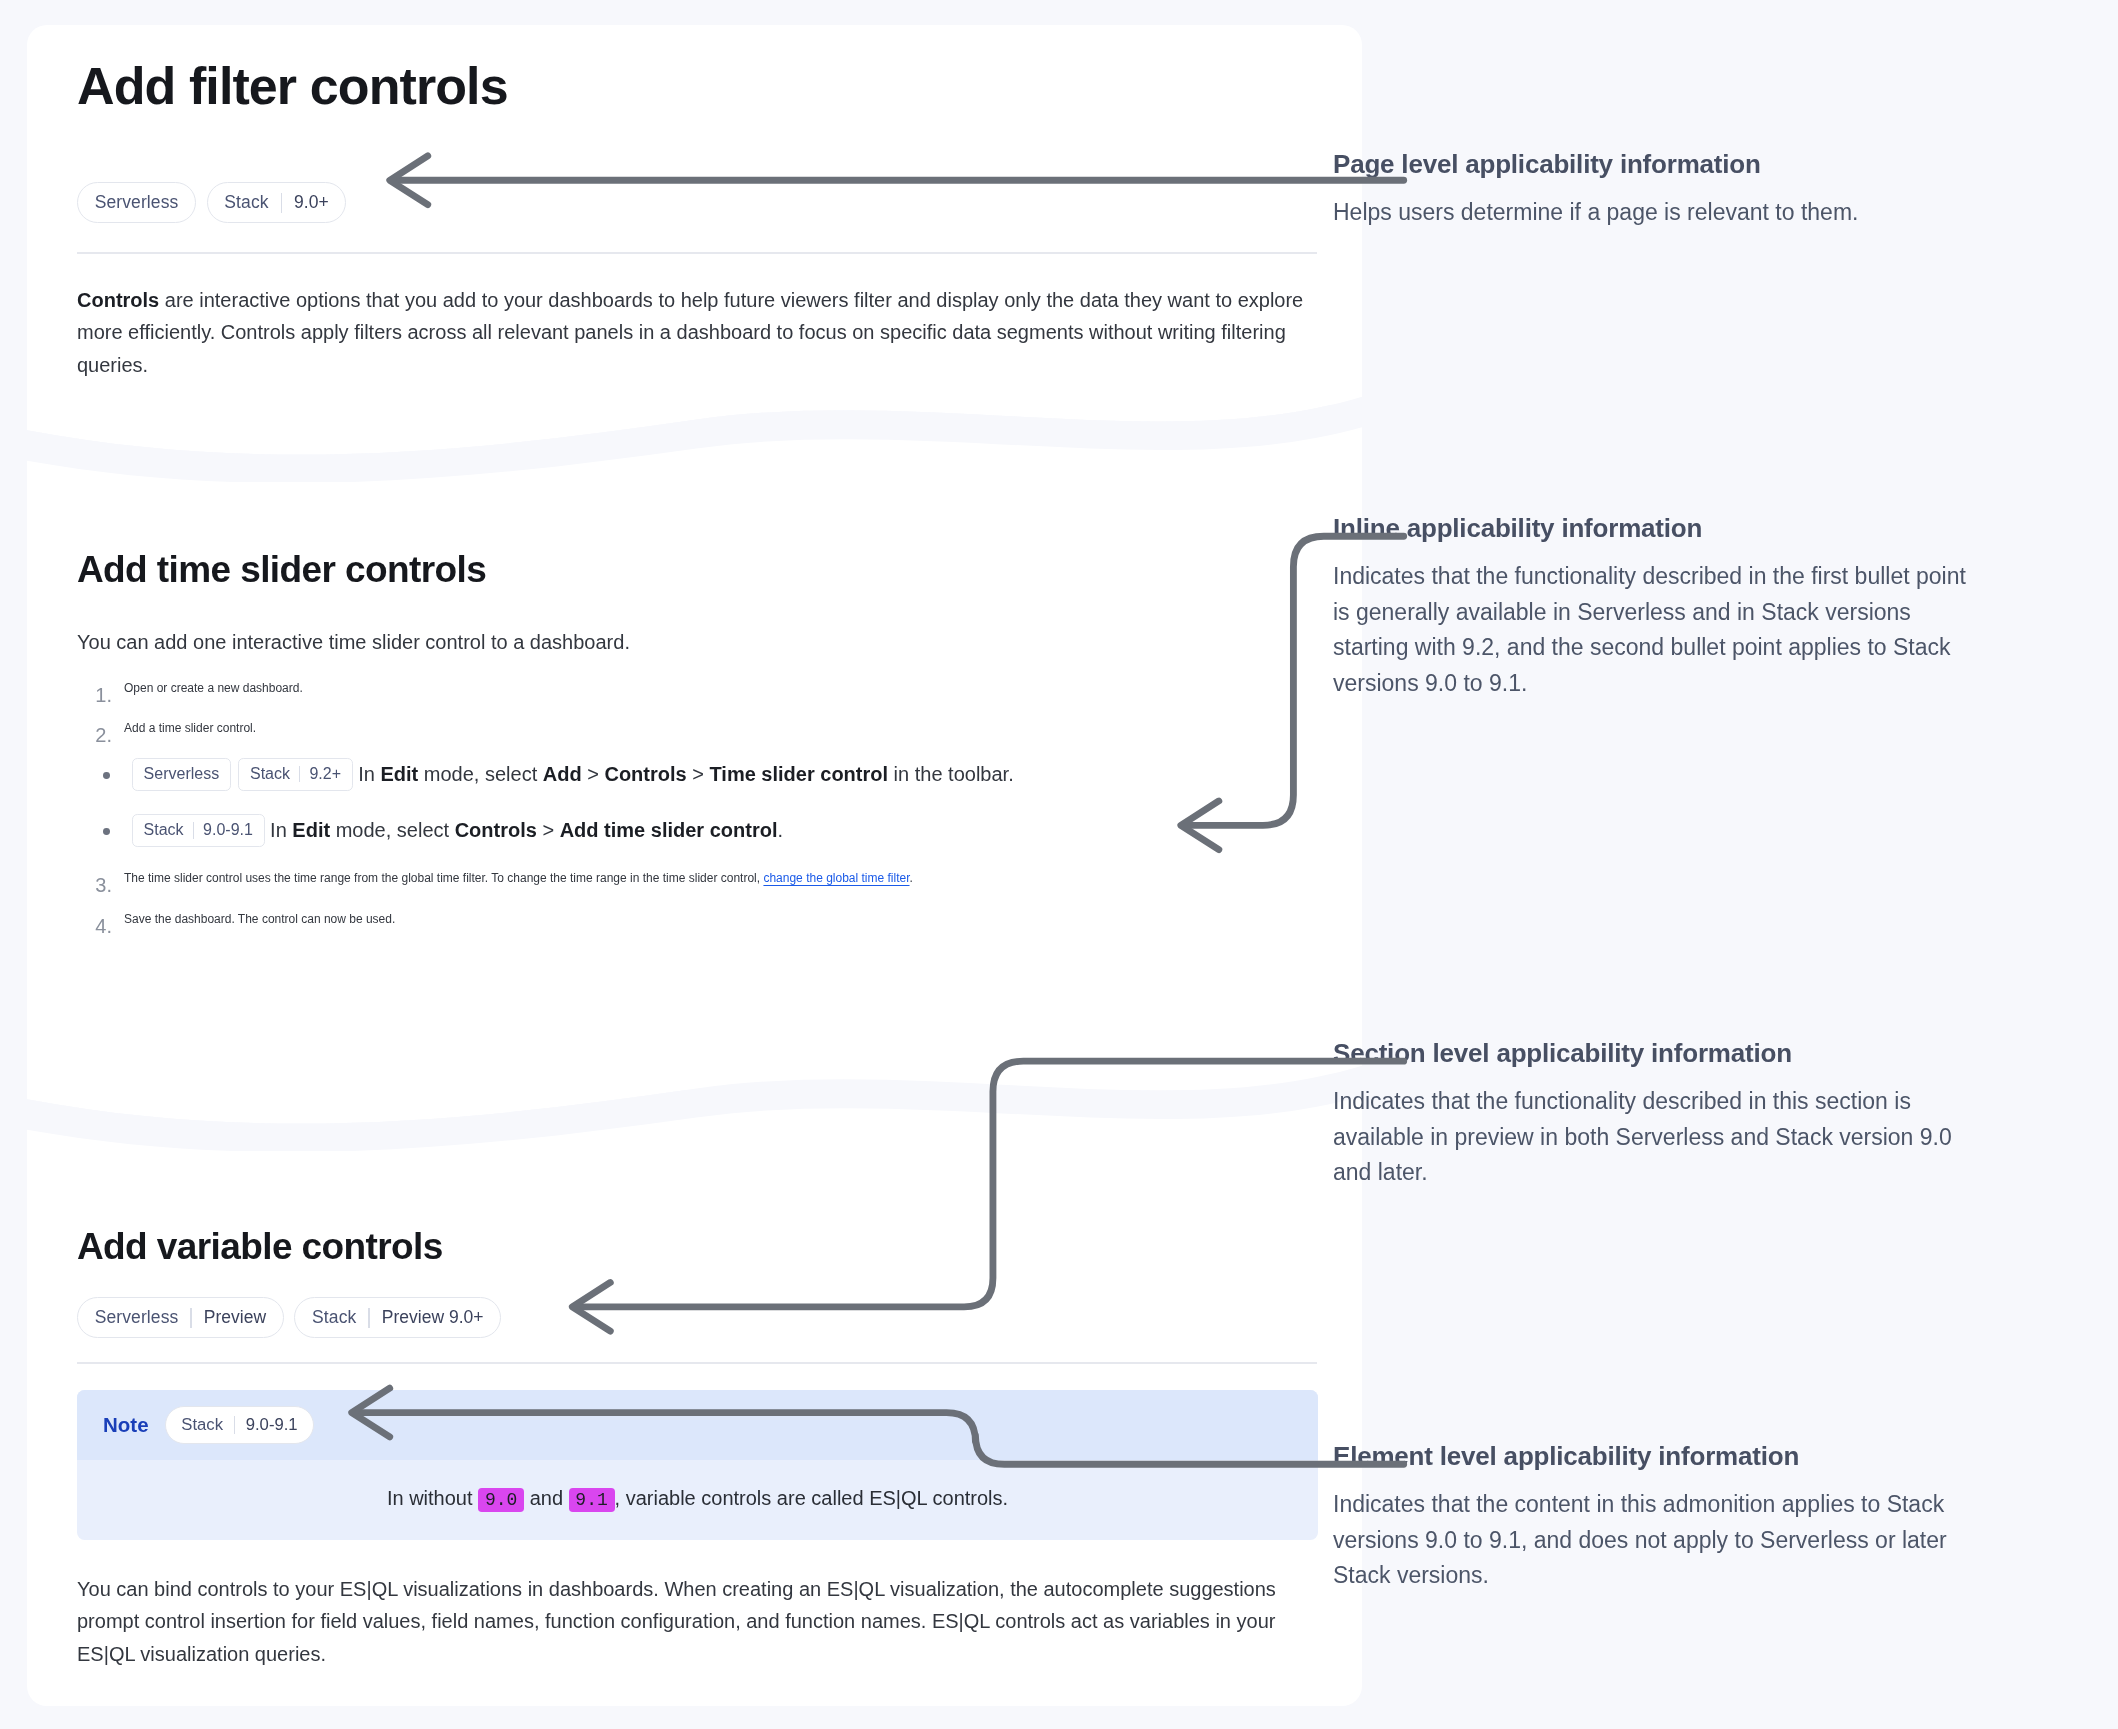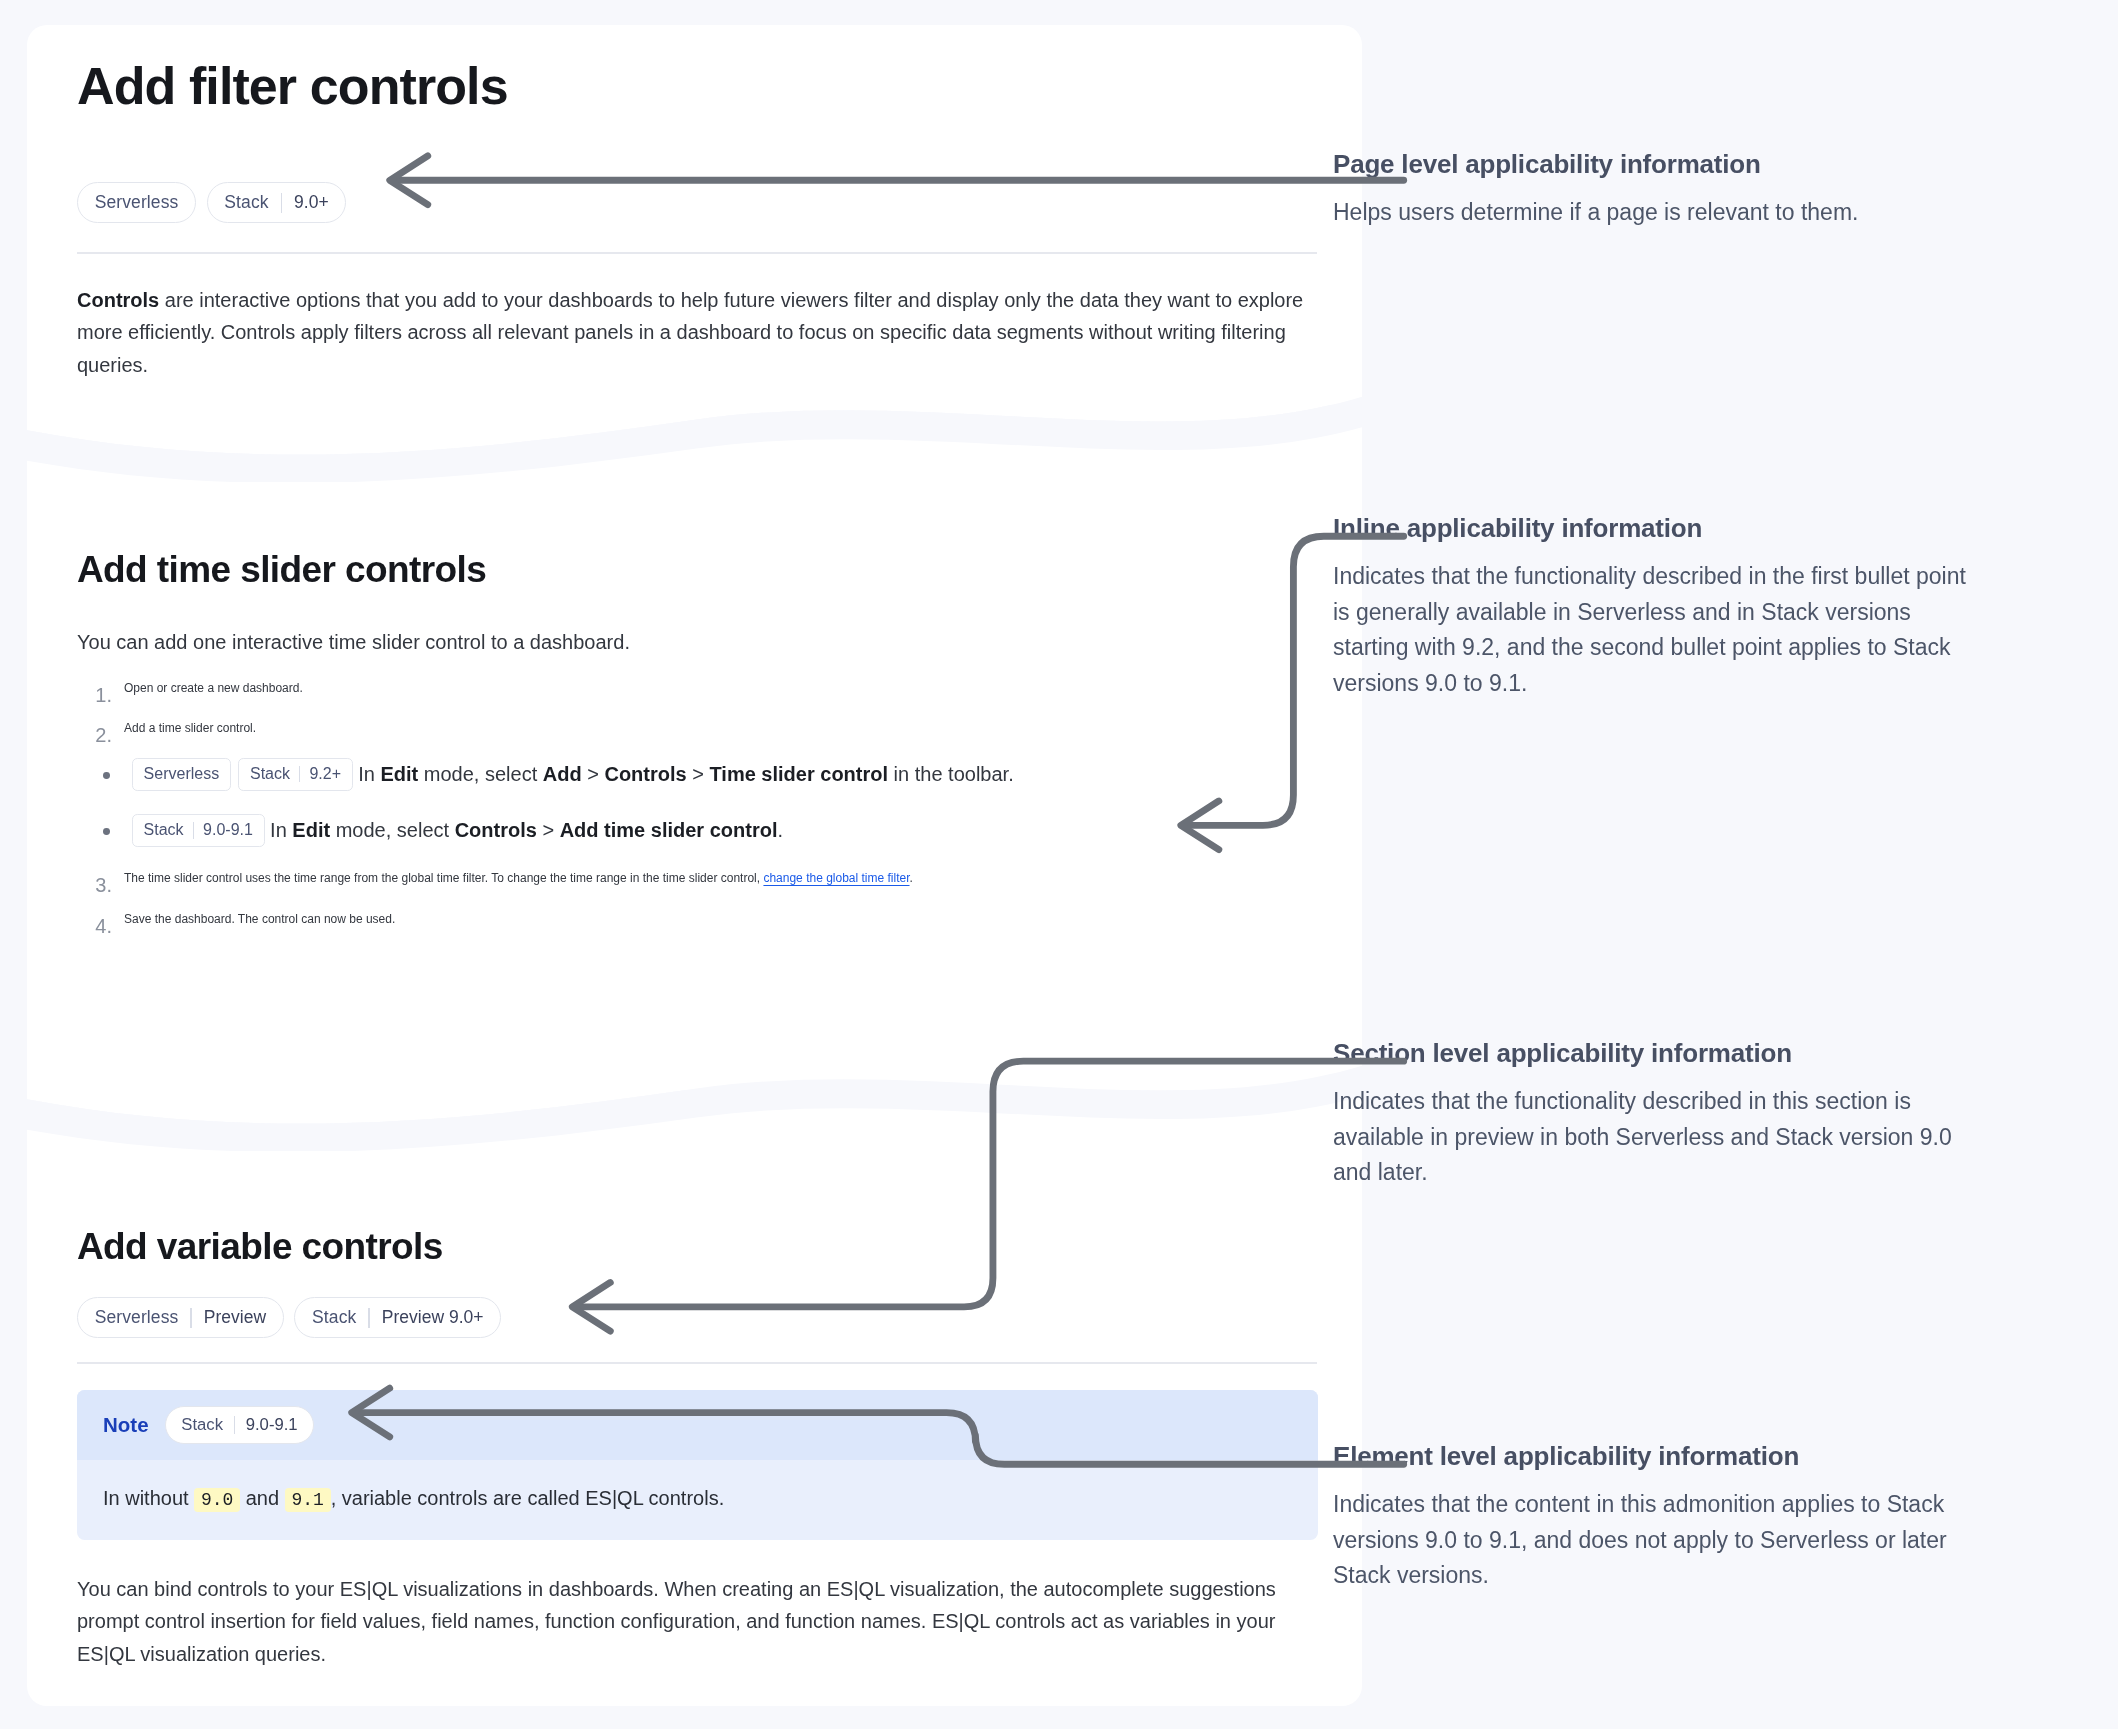--- a/index.html
+++ b/index.html
@@ -175,20 +175,21 @@
   .btext { margin-left: 29px; }
   .btext b { font-weight: bold; color: #1B1E24; }
 
   
   .note {
     position: absolute;
     width: 1241px;
     border-radius: 7.6px;
     overflow: hidden;
     background: #E9EFFC;
+    text-align: center;
   }
   .note-head {
     display: flex;
     align-items: center;
     gap: 16.7px;
     height: 70px;
     padding: 0 26px;
     background: #DCE7FB;
   }
   .note-label {
@@ -198,21 +199,21 @@
   }
   .note-body {
     padding: 23px 26px 26px 26px;
     font-size: 20px;
     line-height: 1.5;
     color: #2A2E36;
   }
   code.ver-code {
     font-family: "Liberation Mono", monospace;
     font-size: 18px;
-    background: #fef9c3;
+    background: #d946ef;
     border-radius: 3.8px;
     padding: 2.3px 6.8px;
     color: #1B1E24;
   }
 
   
   .annos { position: absolute; left: 1333px; top: 0; width: 685px; height: 1729px; }
 
   .anno { position: absolute; width: 639px; }
   .anno-title {

